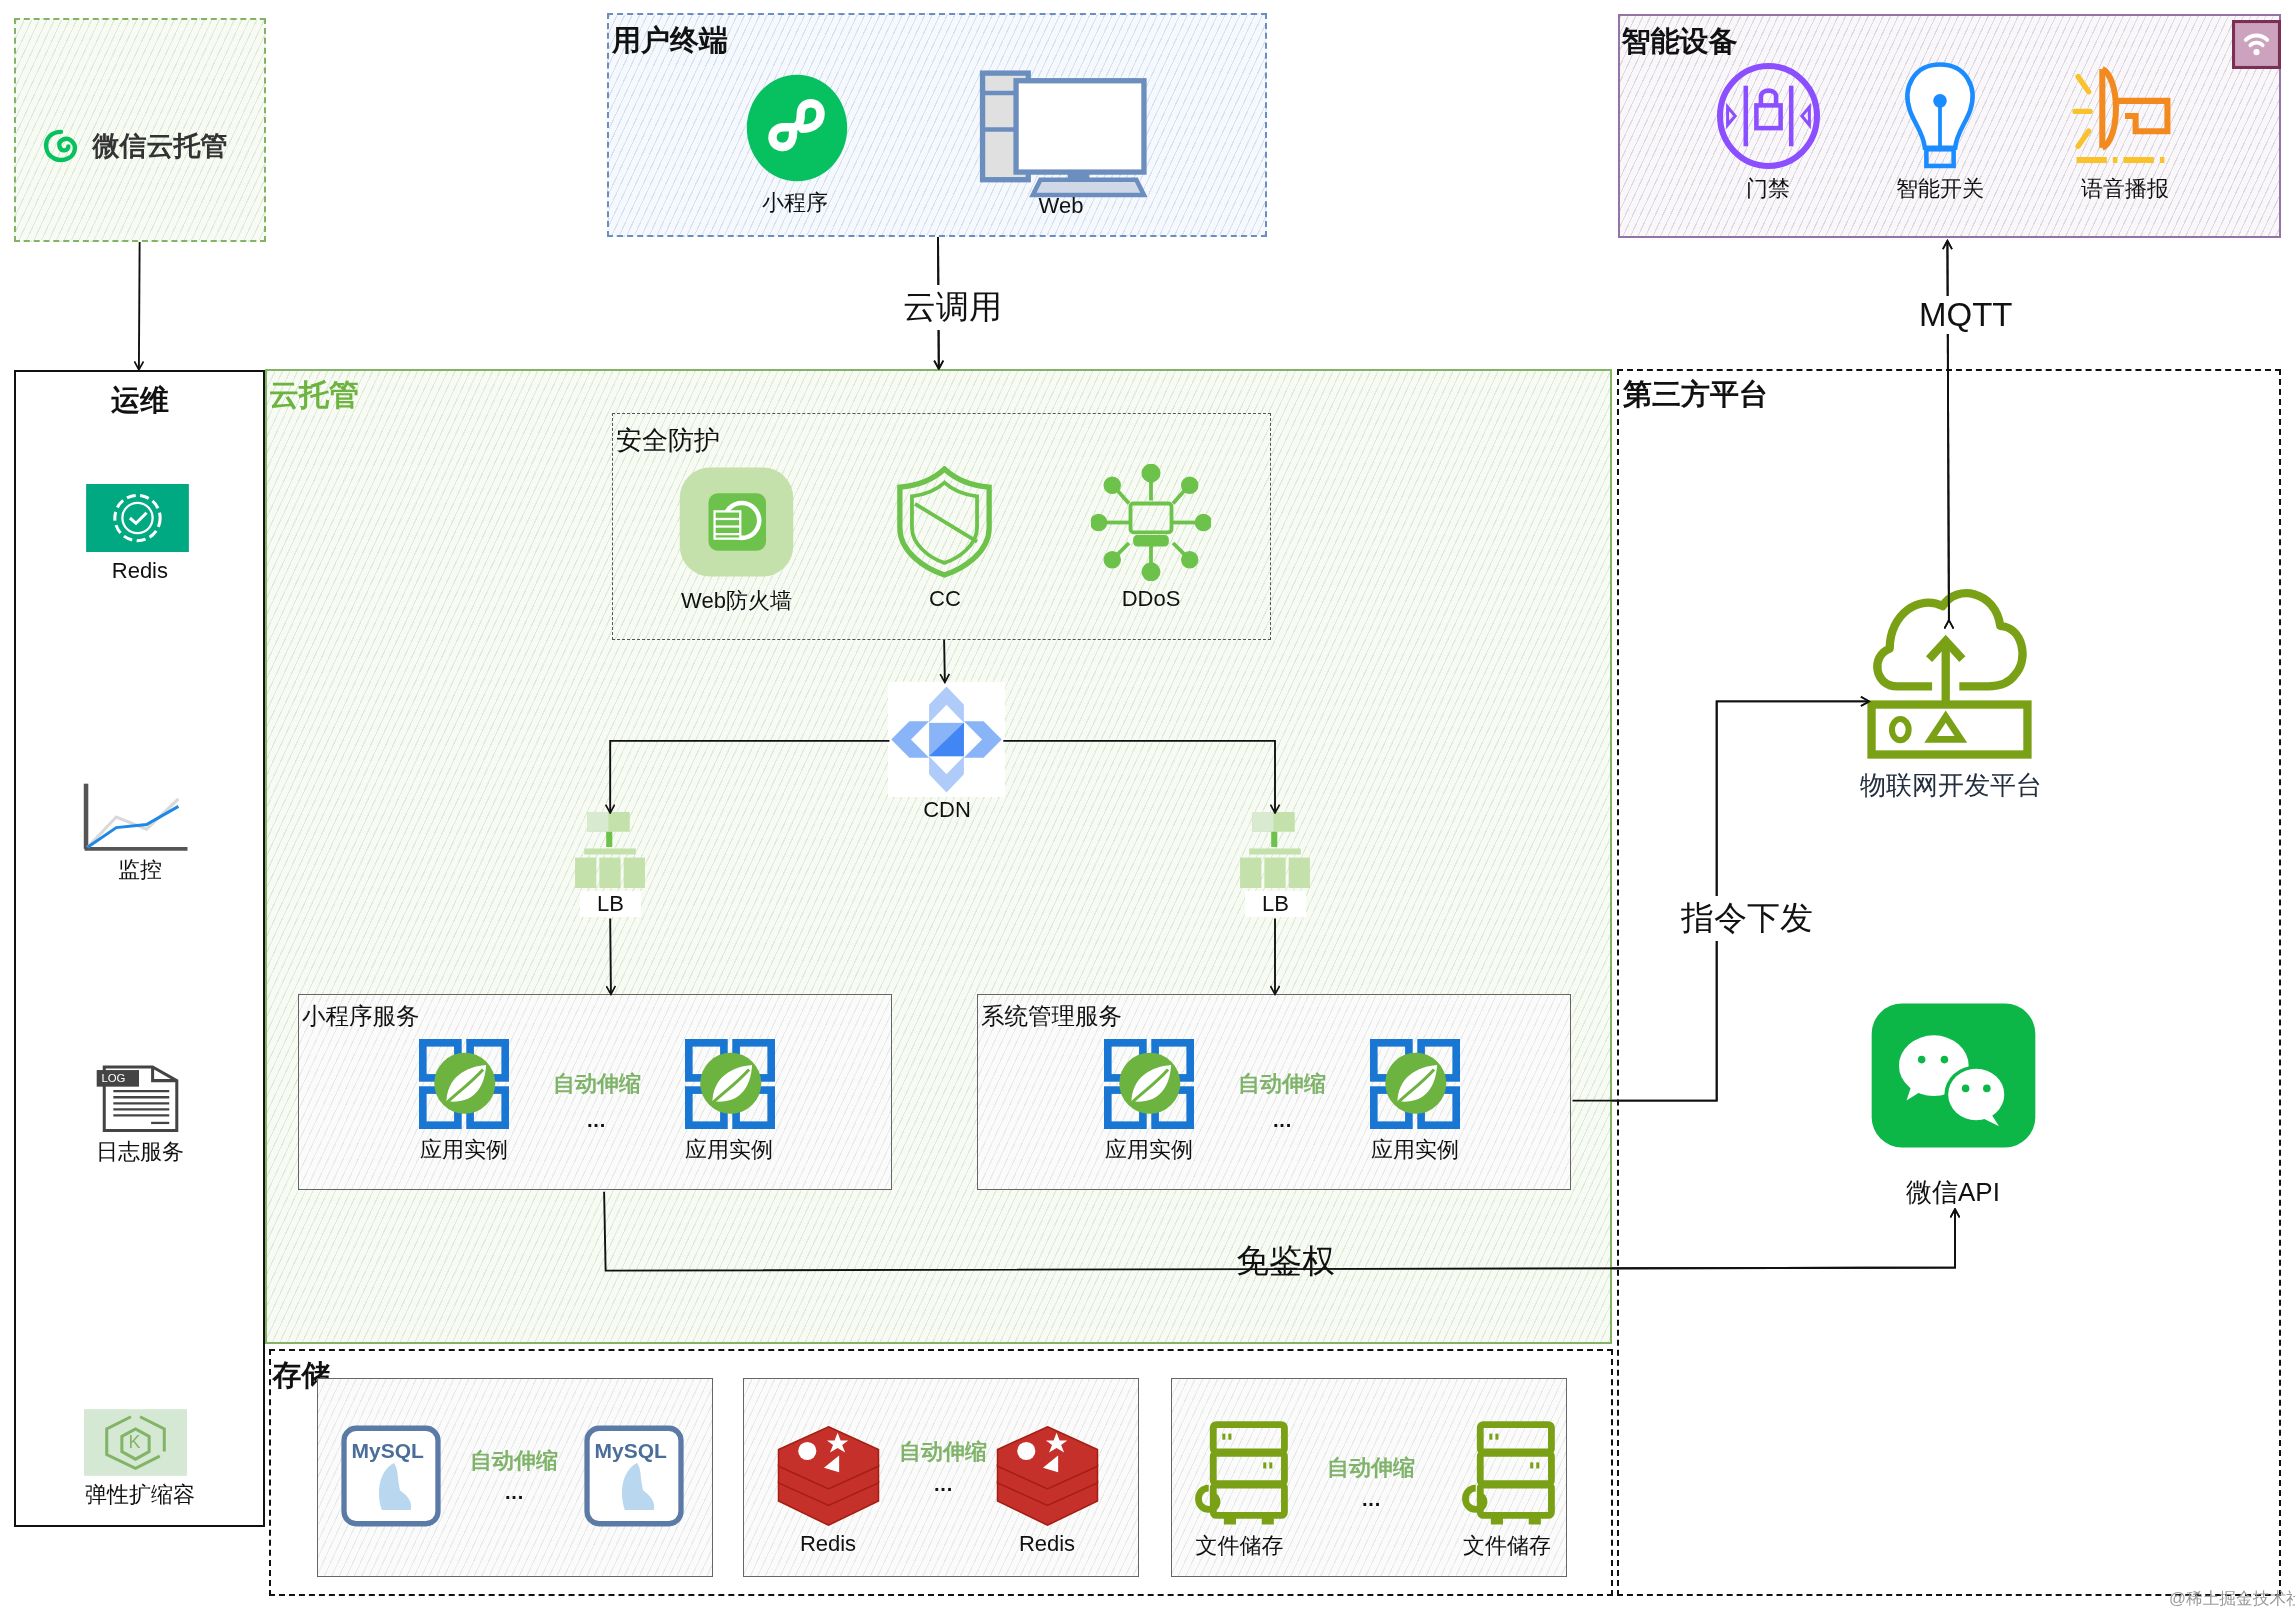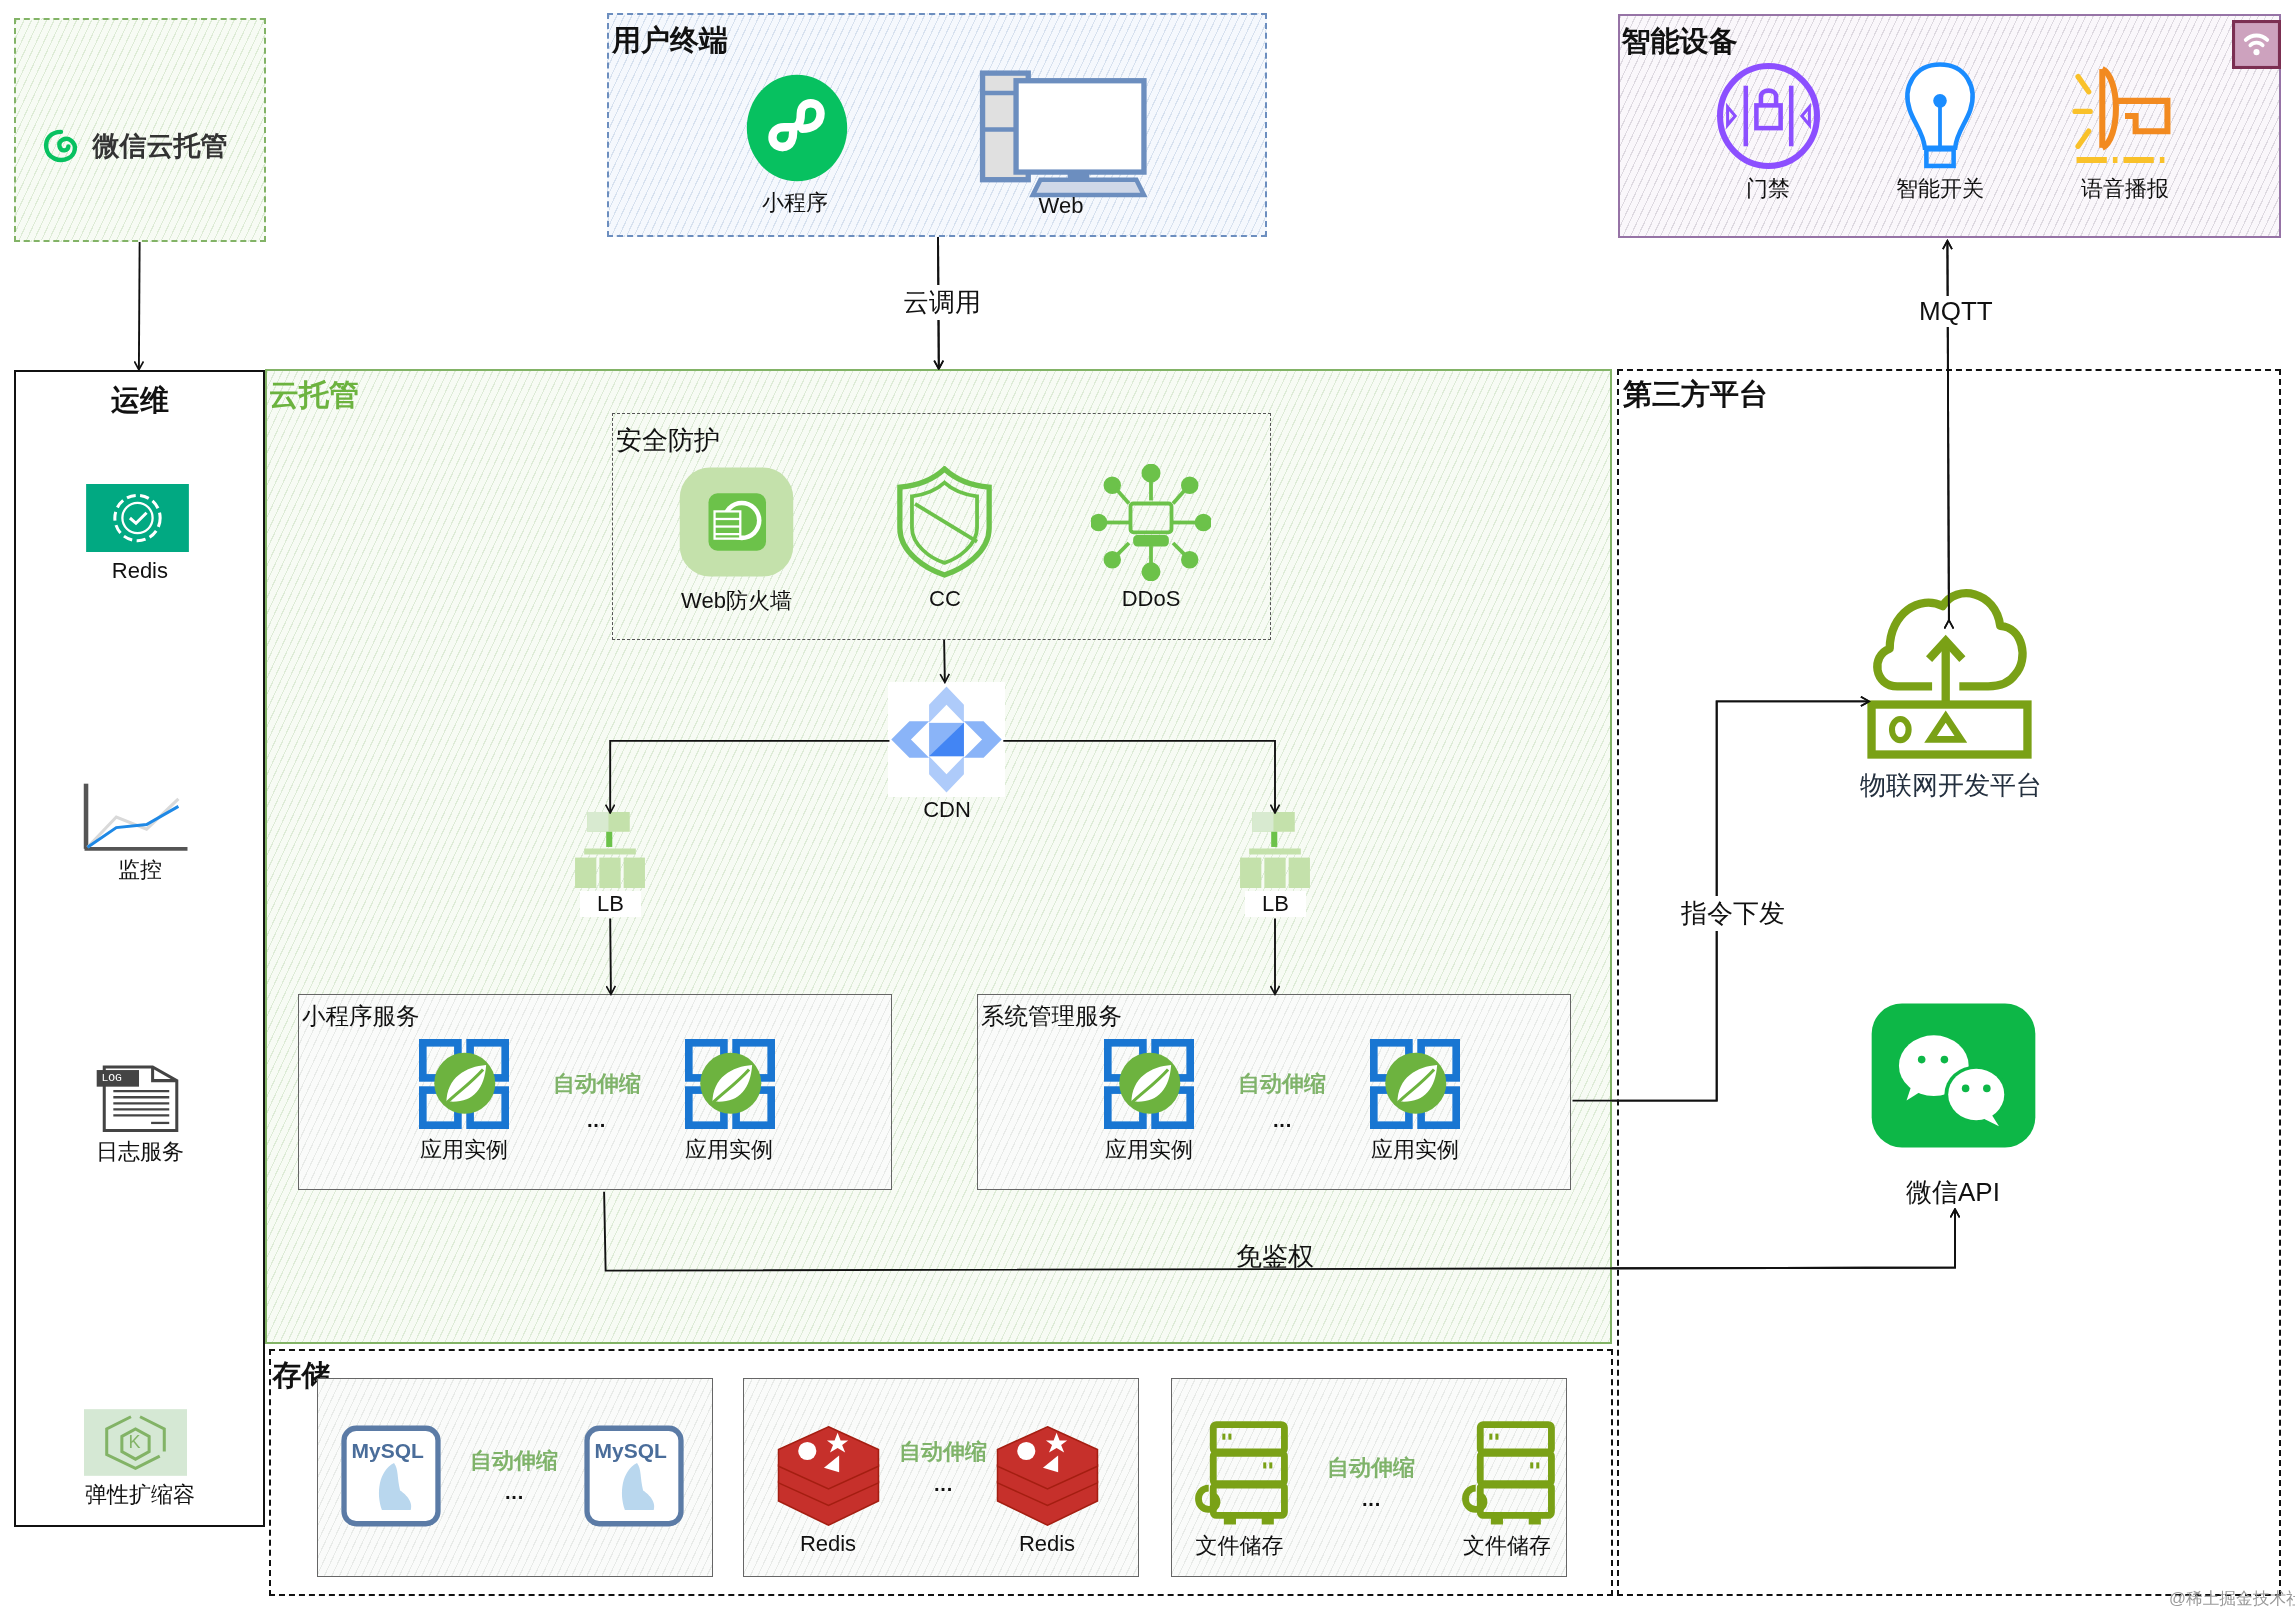--- a/index.html
+++ b/index.html
@@ -14,21 +14,21 @@
     background-image: repeating-linear-gradient(115deg, rgba(120,110,130,0.22) 0 1.1px, transparent 1.1px 6.8px); }
   .hatch-gray { background-color:#fafbfa;
     background-image: repeating-linear-gradient(115deg, rgba(150,160,150,0.18) 0 1.1px, transparent 1.1px 6.8px); }
   .title-bold { font-weight:bold; font-size:29px; }
   .label { font-size:22px; text-align:center; white-space:nowrap; }
   .label-lg { font-size:26px; text-align:center; white-space:nowrap; }
   .green-txt { color:#7fb36a; font-weight:bold; font-size:22px; white-space:nowrap; }
   .dots { font-size:20px; font-weight:bold; letter-spacing:0.8px; }
   .icon svg { display:block; width:100%; height:100%; }
   .conn { position:absolute; left:0; top:0; width:2295px; height:1613px; pointer-events:none; }
-  .edge-label { background:#ffffff; padding:0 3px; font-size:26px; white-space:nowrap;text-align:right; }
+  .edge-label { background:#ffffff; padding:0 3px; font-size:33px; white-space:nowrap;text-align:right; }
 </style>
 </head>
 <body>
 
 <svg class="conn" viewBox="0 0 3024 2125">
   <defs>
     <marker id="arr" markerWidth="14" markerHeight="14" refX="11" refY="7" orient="auto" markerUnits="userSpaceOnUse">
       <path d="M1,1 L12,7 L1,13" fill="none" stroke="#111" stroke-width="2.2"></path>
     </marker>
   </defs>
@@ -167,21 +167,21 @@
       <rect x="2" y="8" width="56" height="22" fill="#444"></rect>
       <g stroke="#444" stroke-width="3">
           <line x1="24" y1="36" x2="98" y2="36"></line>
           <line x1="24" y1="44" x2="98" y2="44"></line>
           <line x1="24" y1="52" x2="98" y2="52"></line>
           <line x1="24" y1="60" x2="98" y2="60"></line>
           <line x1="24" y1="68" x2="98" y2="68"></line>
           <line x1="74" y1="78" x2="98" y2="78"></line>
         </g>
     </svg>
-    <span class="abs" style="left:6px;top:7.6px;font-size:11.4px;color:#fff;font-family:Liberation Mono, monospace;">LOG</span>
+    <span class="abs" style="left:6px;top:7.6px;font-size:11.4px;color:#fff;">LOG</span>
   </div>
   <div class="abs label" style="left:0;top:765px;width:100%;">日志服务</div>
 
   <div class="abs icon" style="left:68px;top:1037px;width:103px;height:67px;">
     <svg viewBox="0 0 136 88">
         <rect width="136" height="88" fill="#d5e8d4"></rect>
       <path d="M62 10 L30 26 L30 60 L68 78 L100 62" fill="none" stroke="#82b366" stroke-width="4"></path>
       <path d="M74 10 L106 26 L106 56" fill="none" stroke="#82b366" stroke-width="4"></path>
       <path d="M50 36 L68 26 L86 36 L86 56 L68 66 L50 56 Z" fill="none" stroke="#82b366" stroke-width="4"></path>
       </svg>

